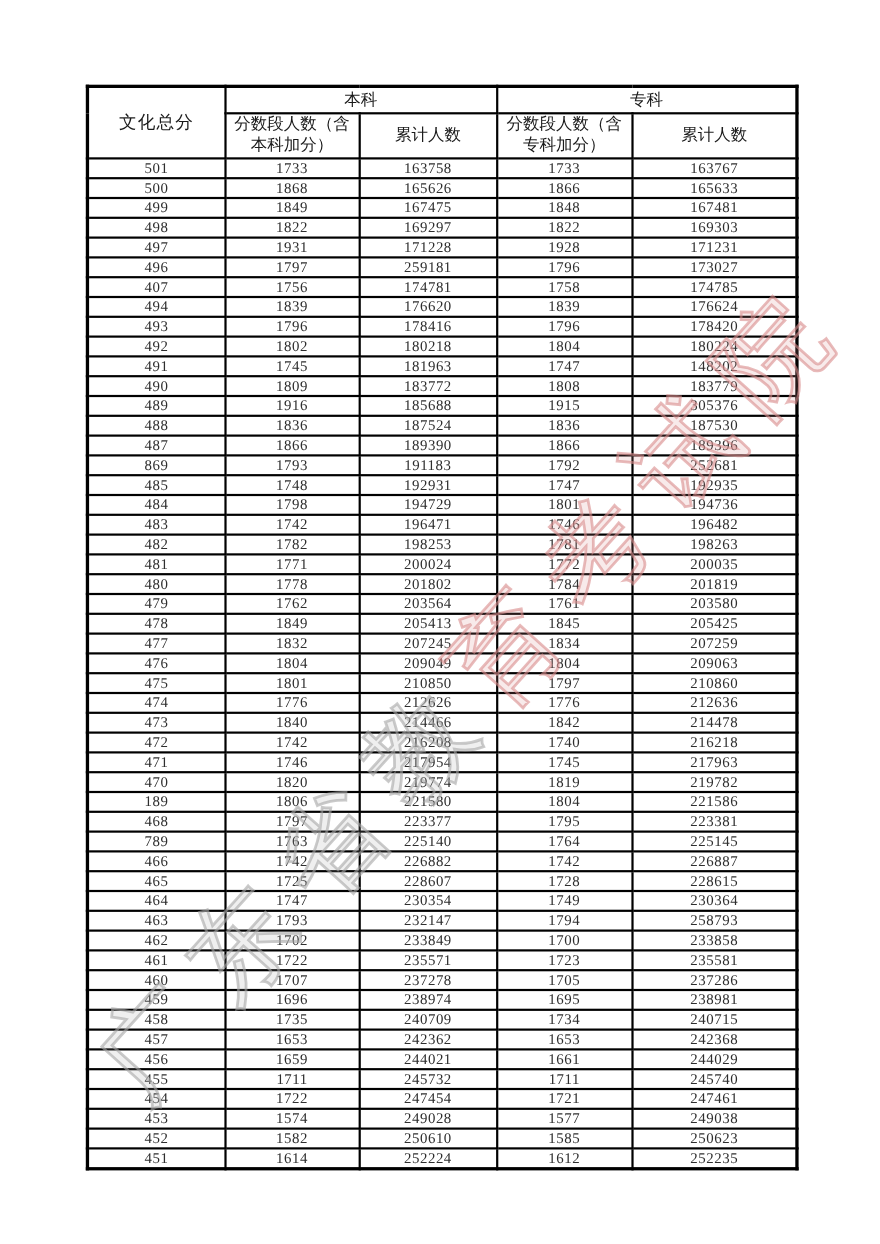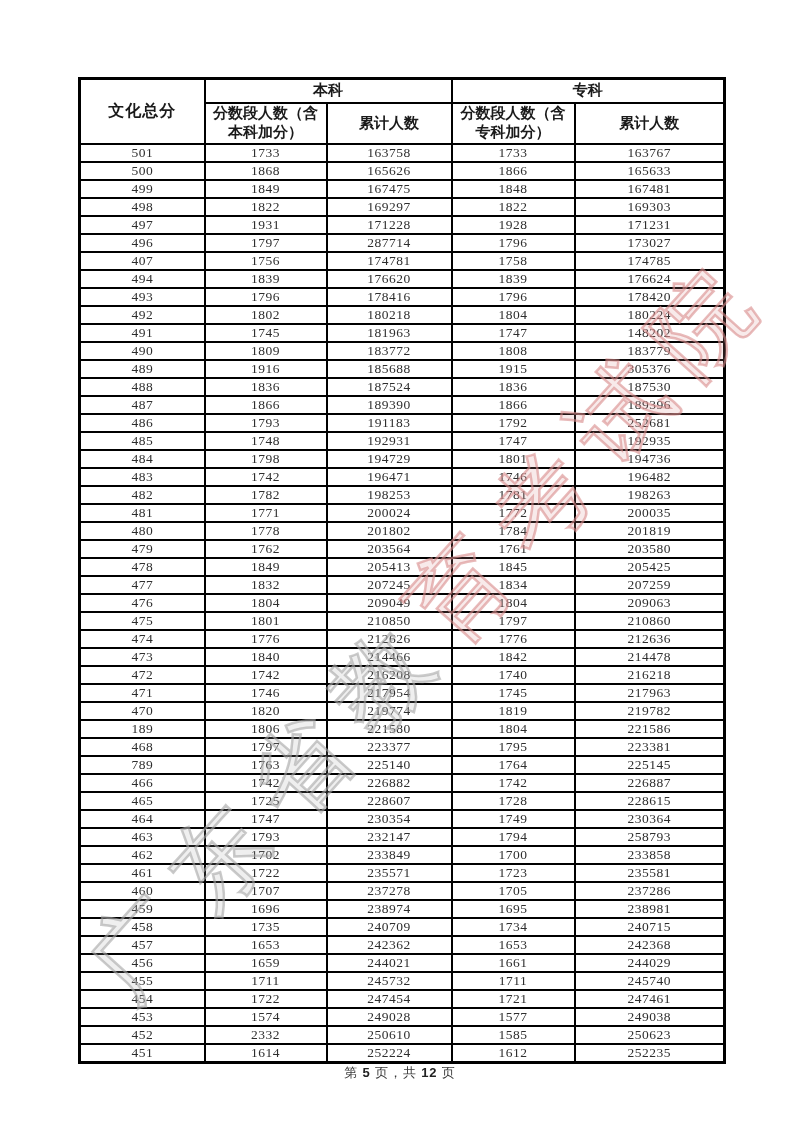--- a/index.html
+++ b/index.html
@@ -17,21 +17,21 @@
     background:transparent;
     z-index:1;
   }
   .score-table th, .score-table td {
     border:2px solid #000;
     text-align:center; vertical-align:middle;
     padding:0; overflow:hidden;
   }
   .score-table thead th {
     font-family:"Liberation Serif", serif;
-    font-weight:700; color:#1a1a1a;
+    font-weight:400; color:#1a1a1a;
     font-size:15px;
   }
   .score-table tr.h1 th { height:24px; }
   .score-table tr.h2 th { height:41px; line-height:1.3; }
   .score-table th.corner { font-size:16px; letter-spacing:1px; }
   .hl { display:block; line-height:1.32; }
   .score-table tbody td {
     height:15.63px;
     font-size:13.5px; color:#2e2e2e;
     font-family:"Liberation Serif", serif;
@@ -122,21 +122,21 @@
         <tr>
           <td>497</td>
           <td>1931</td>
           <td>171228</td>
           <td>1928</td>
           <td>171231</td>
         </tr>
         <tr>
           <td>496</td>
           <td>1797</td>
-          <td>287714</td>
+          <td>259181</td>
           <td>1796</td>
           <td>173027</td>
         </tr>
         <tr>
           <td>407</td>
           <td>1756</td>
           <td>174781</td>
           <td>1758</td>
           <td>174785</td>
         </tr>
@@ -190,21 +190,21 @@
           <td>187530</td>
         </tr>
         <tr>
           <td>487</td>
           <td>1866</td>
           <td>189390</td>
           <td>1866</td>
           <td>189396</td>
         </tr>
         <tr>
-          <td>486</td>
+          <td>869</td>
           <td>1793</td>
           <td>191183</td>
           <td>1792</td>
           <td>252681</td>
         </tr>
         <tr>
           <td>485</td>
           <td>1748</td>
           <td>192931</td>
           <td>1747</td>
@@ -429,34 +429,31 @@
         </tr>
         <tr>
           <td>453</td>
           <td>1574</td>
           <td>249028</td>
           <td>1577</td>
           <td>249038</td>
         </tr>
         <tr>
           <td>452</td>
-          <td>2332</td>
+          <td>1582</td>
           <td>250610</td>
           <td>1585</td>
           <td>250623</td>
         </tr>
         <tr>
           <td>451</td>
           <td>1614</td>
           <td>252224</td>
           <td>1612</td>
           <td>252235</td>
         </tr>
       </tbody>
   </table>
 
-  <div class="footer">
-    <span>第 </span><span class="fnum">5</span><span> 页，共 </span><span class="fnum">12</span><span> 页</span>
-  </div>
 
   <div class="watermark"><span class="wm-char" style="color: rgba(166, 166, 166, 0.18); -webkit-text-stroke-color: rgba(166, 166, 166, 0.6);">广</span><span class="wm-char" style="color: rgba(166, 166, 166, 0.18); -webkit-text-stroke-color: rgba(166, 166, 166, 0.6);">东</span><span class="wm-char" style="color: rgba(166, 166, 166, 0.18); -webkit-text-stroke-color: rgba(166, 166, 166, 0.6);">省</span><span class="wm-char" style="color: rgba(166, 166, 166, 0.18); -webkit-text-stroke-color: rgba(166, 166, 166, 0.6);">教</span><span class="wm-char" style="color: rgba(217, 140, 140, 0.18); -webkit-text-stroke-color: rgba(217, 140, 140, 0.6);">育</span><span class="wm-char" style="color: rgba(217, 140, 140, 0.18); -webkit-text-stroke-color: rgba(217, 140, 140, 0.6);">考</span><span class="wm-char" style="color: rgba(217, 140, 140, 0.18); -webkit-text-stroke-color: rgba(217, 140, 140, 0.6);">试</span><span class="wm-char" style="color: rgba(217, 140, 140, 0.18); -webkit-text-stroke-color: rgba(217, 140, 140, 0.6);">院</span></div>
 
 </div>
 
 </body></html>

